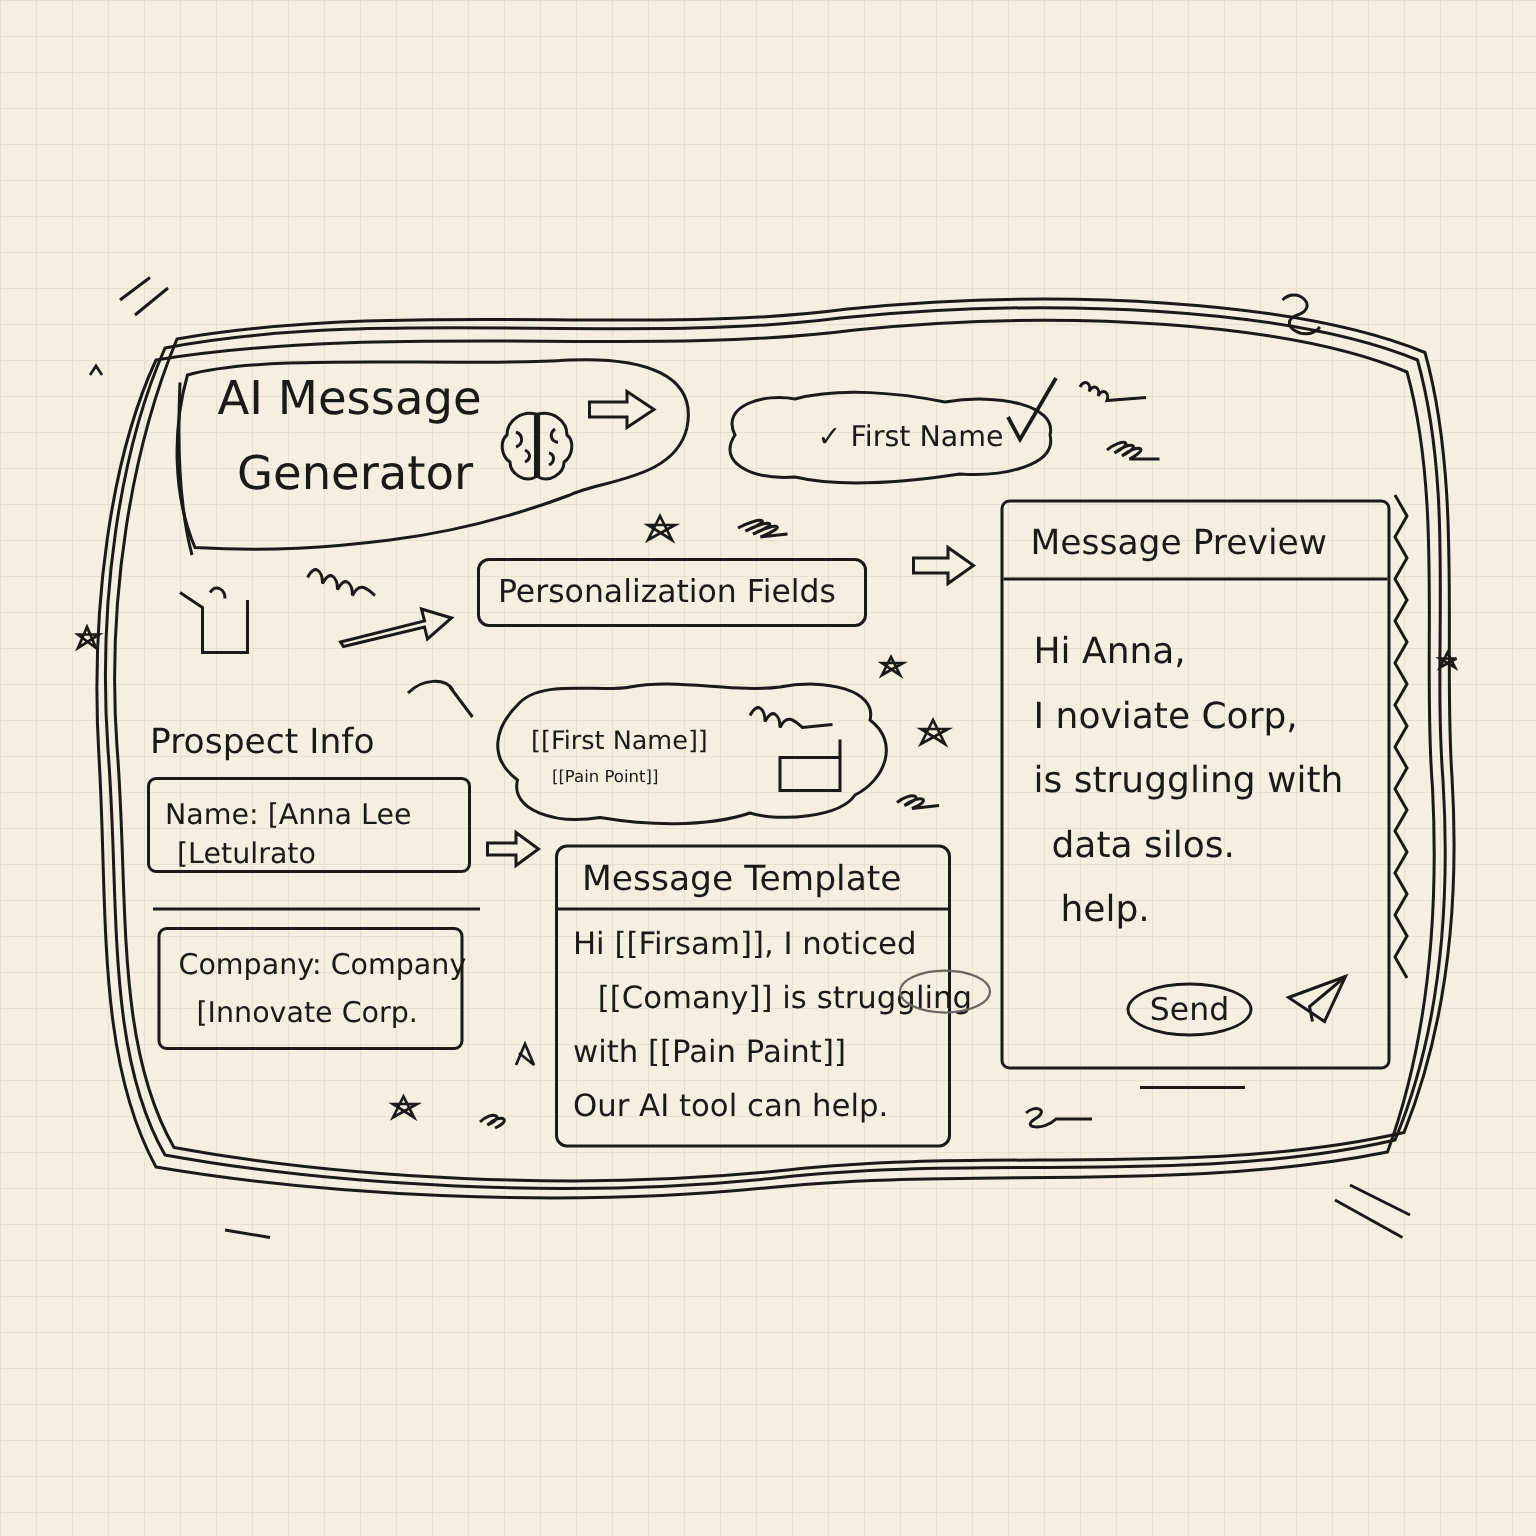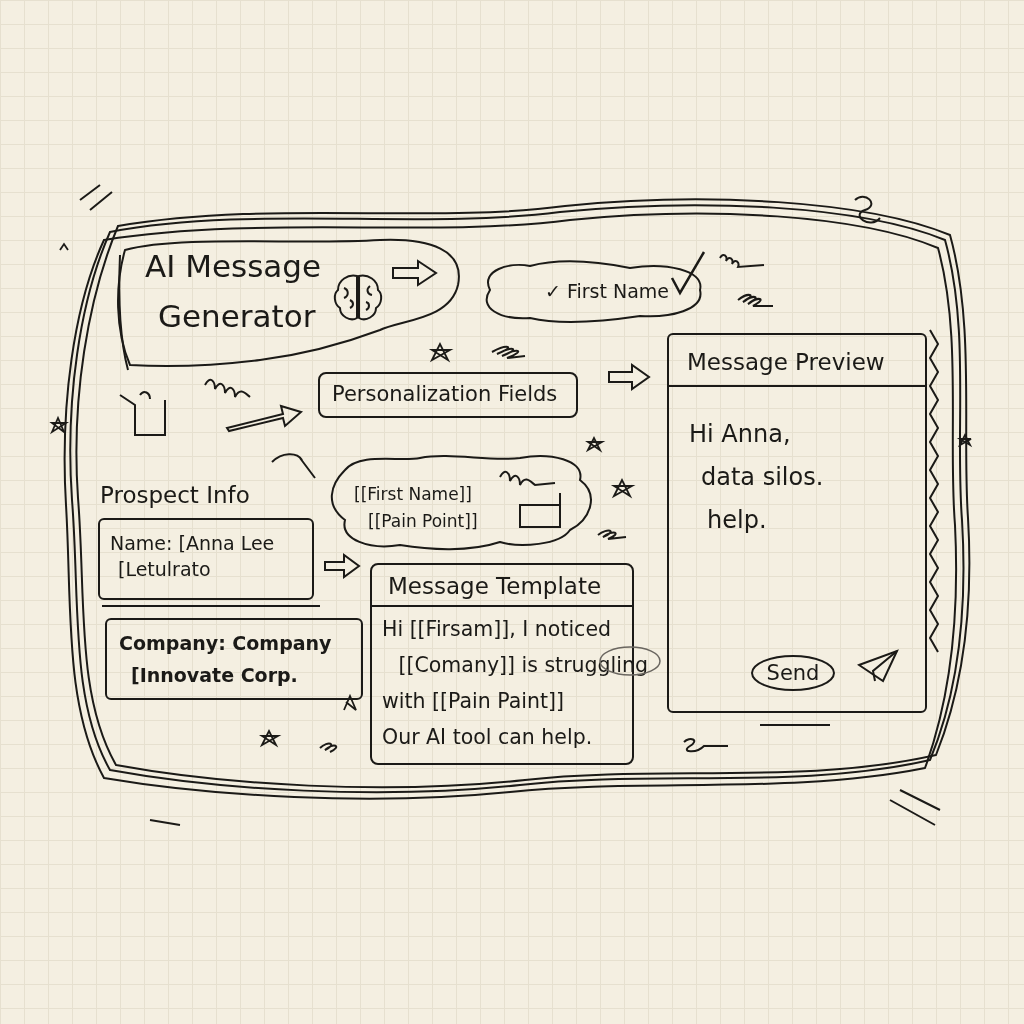--- a/index.html
+++ b/index.html
@@ -97,32 +97,32 @@
 </div>
 <svg class="abs" style="left:606px;top:362px;" width="46" height="30" viewBox="0 0 46 30">
   <path d="M3 10 H26 V3 L43 15 L26 27 V20 H3 Z" fill="none" stroke="#1b1a17" stroke-width="2"></path>
 </svg>
 
 <svg class="sk" width="1024" height="1024">
   <path d="M345 470 C 360 452, 400 462, 420 458 C 450 452, 490 462, 520 458 C 550 452, 585 460, 580 480 C 600 495, 590 520, 570 530 C 560 545, 520 548, 500 542 C 470 552, 430 550, 400 545 C 370 550, 340 540, 345 520 C 325 505, 330 485, 345 470 Z" fill="none" stroke="#1b1a17" stroke-width="2"></path>
   <path d="M500 477 c5 -10 10 -4 10 4 c5 -10 10 -4 10 4 c5 -10 10 -4 15 0 l20 -2 M520 505 h40 v22 h-40 z M560 505 v-12" fill="none" stroke="#1b1a17" stroke-width="2"></path>
 </svg>
 <div class="abs hand" style="left:354px;top:484px;font-size:17px;">[[First Name]]</div>
-<div class="abs hand" style="left:368px;top:511px;font-size:17px;">[[Pain Point]]</div>
+<div class="abs hand" style="left:368px;top:511px;font-size:11px;">[[Pain Point]]</div>
 
 <div class="abs hand" style="left:100px;top:482px;font-size:23px;">Prospect Info</div>
-<div class="box" style="left:98px;top:518px;width:216px;height:82px;">
+<div class="box" style="left:98px;top:518px;width:216px;height:64px;">
   <div class="abs hand field-text" style="left:10px;top:10px;white-space:nowrap;">Name: [Anna Lee</div>
   <div class="abs hand field-text" style="left:18px;top:36px;white-space:nowrap;">[Letulrato</div>
 </div>
 <svg class="abs" style="left:322px;top:552px;" width="40" height="28" viewBox="0 0 40 28">
   <path d="M3 10 H22 V3 L37 14 L22 25 V18 H3 Z" fill="none" stroke="#1b1a17" stroke-width="2"></path>
 </svg>
 <div class="abs" style="left:102px;top:605px;width:218px;border-top:2px solid #1b1a17;"></div>
-<div class="box" style="left:105px;top:618px;width:258px;height:82px;font-weight:bold;">
+<div class="box" style="left:105px;top:618px;width:204px;height:82px;">
   <div class="abs hand field-text" style="left:12px;top:10px;white-space:nowrap;">Company: Company</div>
   <div class="abs hand field-text" style="left:24px;top:42px;white-space:nowrap;">[Innovate Corp.</div>
 </div>
 
 <div class="box" style="left:370px;top:563px;width:264px;height:202px;border-radius:8px;">
   <div class="abs hand panel-head" style="left:16px;top:8px;white-space:nowrap;">Message Template</div>
   <div class="abs" style="left:0;top:40px;width:100%;border-top:2px solid #1b1a17;"></div>
   <div class="abs" style="left:10px;top:46px;width:266px;">
     <div class="hand tmpl-text" style="white-space:nowrap;">Hi [[Firsam]], I noticed</div>
     <div class="hand tmpl-text" style="white-space:nowrap;text-align:right;">[[Comany]] is struggling</div>
@@ -132,20 +132,22 @@
   <svg class="abs" style="left:225px;top:78px;" width="70" height="36" viewBox="0 0 70 36">
     <ellipse cx="33" cy="18" rx="30" ry="14" fill="none" stroke="#6a6660" stroke-width="1.5"></ellipse>
   </svg>
 </div>
 
 <div class="box" style="left:667px;top:333px;width:260px;height:380px;border-radius:6px;">
   <div class="abs hand panel-head" style="left:18px;top:14px;white-space:nowrap;">Message Preview</div>
   <div class="abs" style="left:0;top:50px;width:100%;border-top:2px solid #1b1a17;"></div>
   <div class="abs" style="left:20px;top:78px;width:230px;">
     <div class="hand prev-text" style="white-space:nowrap;">Hi Anna,</div>
+    <div class="hand prev-text" style="white-space:nowrap;">I noviate Corp,</div>
+    <div class="hand prev-text" style="white-space:nowrap;">is struggling with</div>
     <div class="hand prev-text" style="white-space:nowrap;padding-left:12px;">data silos.</div>
     <div class="hand prev-text" style="white-space:nowrap;padding-left:18px;">help.</div>
   </div>
   <div class="abs" style="left:82px;top:320px;width:84px;height:36px;border:2px solid #1b1a17;border-radius:50%;box-sizing:border-box;text-align:center;">
     <span class="hand" style="font-size:21px;line-height:32px;">Send</span>
   </div>
   <svg class="abs" style="left:188px;top:312px;" width="44" height="40" viewBox="0 0 44 40">
     <g fill="none" stroke="#1b1a17" stroke-width="2">
       <path d="M2 18 L40 4 L26 34 Z"></path>
       <path d="M40 4 L16 24 L18 34"></path>

